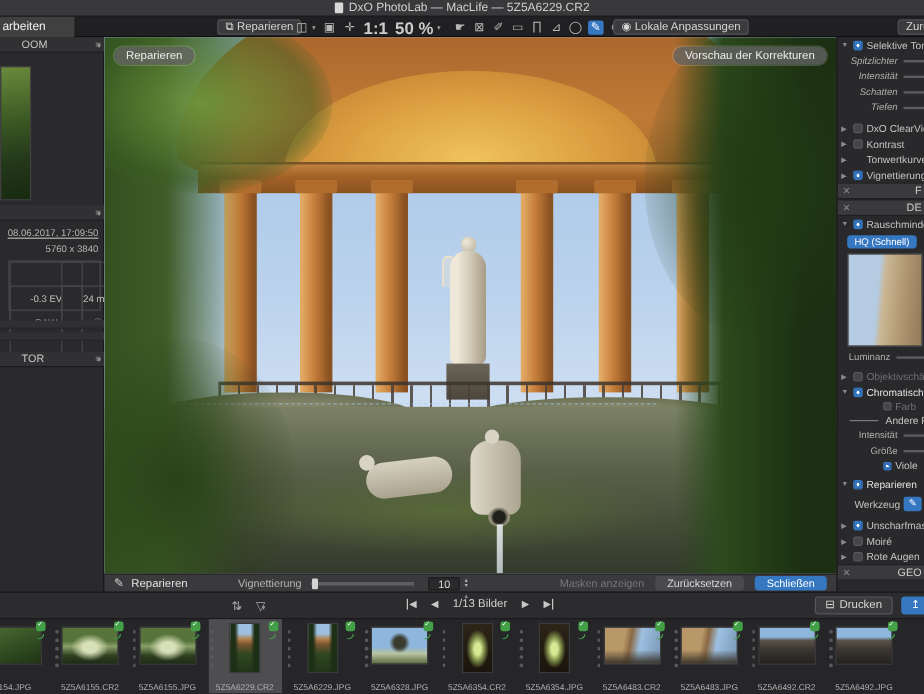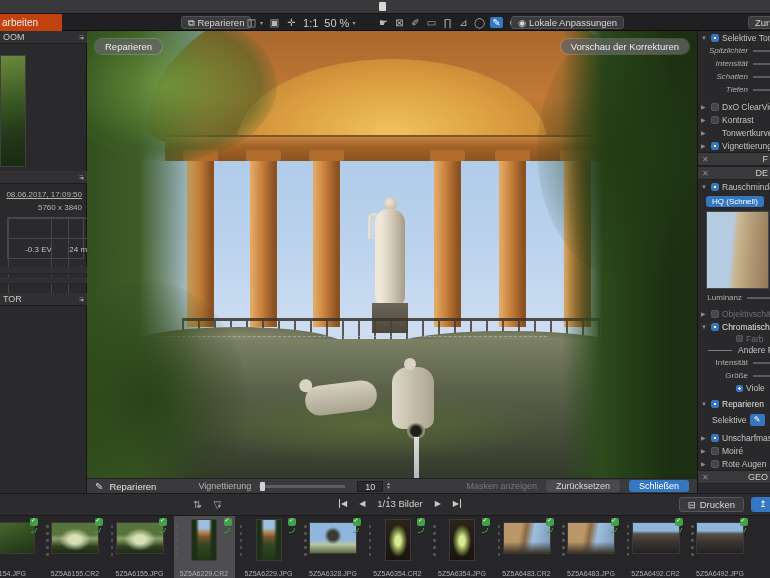--- a/index.html
+++ b/index.html
@@ -6,39 +6,39 @@
   *{box-sizing:border-box;font-family:"Liberation Sans",sans-serif;}
   #app{position:relative;width:770px;height:578px;background:#222224;overflow:hidden;color:#ccc;}
 
   
   #titlebar{position:absolute;left:0;top:0;width:770px;height:14px;background:#39393b;border-bottom:1px solid #161618;
     display:flex;align-items:center;justify-content:center;font-size:10px;color:#cfcfcf;}
   #titlebar .doc{display:inline-block;width:7px;height:9px;background:#d8d8d8;border-radius:1px;margin-right:5px;}
 
   
   #toolbar{position:absolute;left:0;top:14px;width:770px;height:17px;background:#202022;border-bottom:1px solid #0e0e10;}
-  #mode-tab{position:absolute;left:0;top:0;height:17px;width:62px;background:#c2410c;color:#f0f0f0;
+  #mode-tab{position:absolute;left:0;top:0;height:17px;width:62px;background:#404040;color:#f0f0f0;
     font-size:10px;line-height:17px;padding-left:2px;overflow:hidden;}
   .tbtn{position:absolute;top:2px;height:13px;background:#3b3b3d;border:1px solid #525254;border-radius:3px;
     color:#d5d5d5;font-size:9.5px;line-height:11px;padding:0 6px;white-space:nowrap;}
   #btn-compare{left:181px;}
   #btn-local{left:511px;}
   #btn-rightcut{left:748px;width:40px;overflow:hidden;}
   .ticons{position:absolute;top:1px;height:15px;display:flex;align-items:center;gap:6px;color:#b8b8b8;font-size:10px;}
   #view-icons{left:246px;}
   #tool-icons{left:378px;gap:5px;}
   .ticon{display:inline-block;text-align:center;min-width:11px;}
   .ticon.active{background:#3577c1;color:#fff;border-radius:2px;padding:0 2px;}
   .dd{font-size:6px;color:#9a9a9a;margin-left:-3px;}
-  .zoomtxt{font-size:11px;color:#cdcdcd;}
+  .zoomtxt{font-size:14px;color:#cdcdcd;font-weight:bold;}
 
   
   #left-sb{position:absolute;left:0;top:31px;width:87px;height:462px;background:#2a2a2c;border-right:1px solid #151517;}
   .sb-head{position:absolute;left:0;width:87px;height:13px;background:#313133;border-bottom:1px solid #1c1c1e;
-    font-size:9px;color:#c8c8c8;line-height:13px;padding:0 3px;}
+    font-size:9px;color:#c8c8c8;line-height:13px;padding:0 18px;}
   .sb-head .hicons{position:absolute;right:3px;top:0;color:#8f8f92;font-size:8px;}
   #lp-thumb{position:absolute;left:0;top:24px;width:26px;height:112px;
     background:linear-gradient(170deg,#6a8a3c,#3c5a24 40%,#24381a 70%,#182a10);border:1px solid #404040;}
   .meta{position:absolute;right:4px;font-size:8px;color:#b5b5b5;white-space:nowrap;}
   #meta-grid{position:absolute;left:7px;top:186px;width:77px;border:1px solid #48484a;display:grid;
     grid-template-columns:43px 1fr;grid-template-rows:20px 20px;}
   #meta-grid .cell{border:0.5px solid #48484a;display:flex;align-items:center;justify-content:center;
     font-size:8px;color:#c2c2c2;}
   #meta-grid .dim{color:#6e6e72;font-size:10px;}
   .emptybar{position:absolute;left:0;width:87px;height:7px;background:#303032;border-bottom:1px solid #262628;}
@@ -186,20 +186,21 @@
     linear-gradient(100deg,#b89868 0 35%,#8a6844 46%,#9ec0e0 62%,#7a98b8);}
   .t-dark{background:linear-gradient(180deg,#8fb6dc 0 26%,#5a5248 36%,#3a3530 62%,#242220);}
 </style>
 </head>
 <body>
 
 <div id="app">
 
   <div id="titlebar">
     <span class="doc"></span>
+    <span>DxO PhotoLab — MacLife — 5Z5A6229.CR2</span>
   </div>
 
   <div id="toolbar">
     <div id="mode-tab">arbeiten</div>
     <div id="btn-compare" class="tbtn">
       <span>⧉</span>
       <span>Reparieren</span>
     </div>
     <div id="view-icons" class="ticons">
       <span class="ticon">◫</span>
@@ -386,21 +387,21 @@
       <span class="chk on"></span>
       <span>Viole</span>
     </div>
     <div class="gap3"></div>
     <div class="rp-row" style="height:14px;">
       <span class="tri">▼</span>
       <span class="tog on"></span>
       <span style="color:#e2e2e2;">Reparieren</span>
     </div>
     <div class="rp-row" style="padding-left:14px;height:17px;">
-      <span>Selektive</span>
+      <span>Werkzeug</span>
       <span class="toolbtn">✎</span>
     </div>
     <div class="gap3"></div>
     <div class="rp-row">
       <span class="tri">▶</span>
       <span class="tog on"></span>
       <span>Unscharfmaskier</span>
     </div>
     <div class="rp-row">
       <span class="tri">▶</span>

